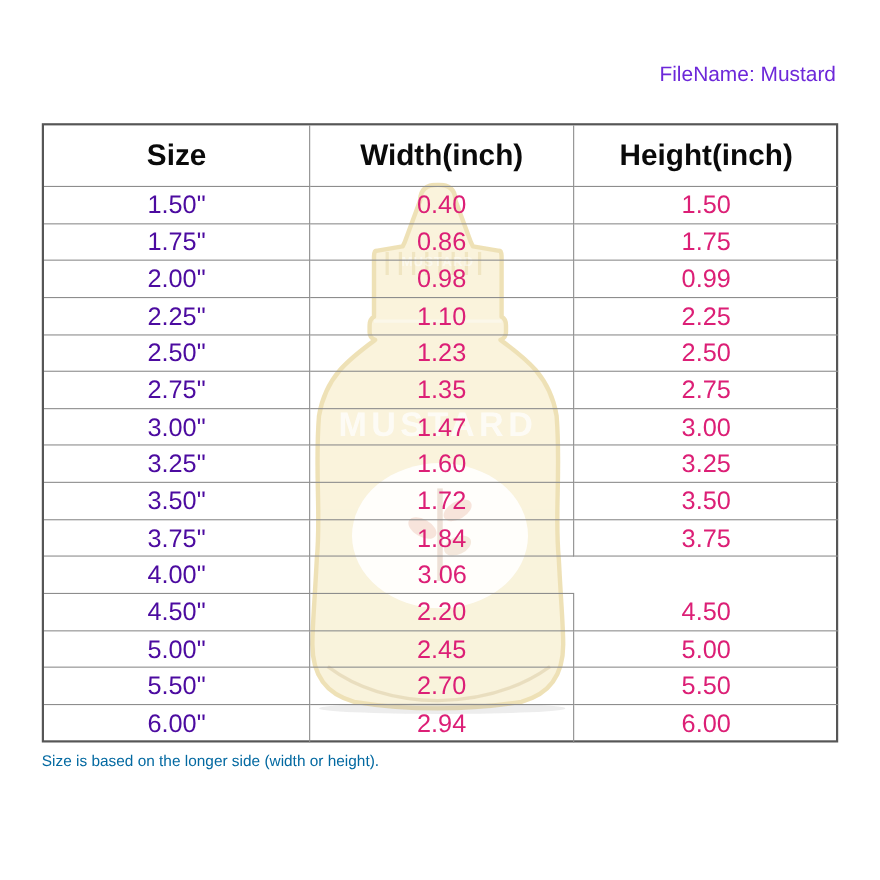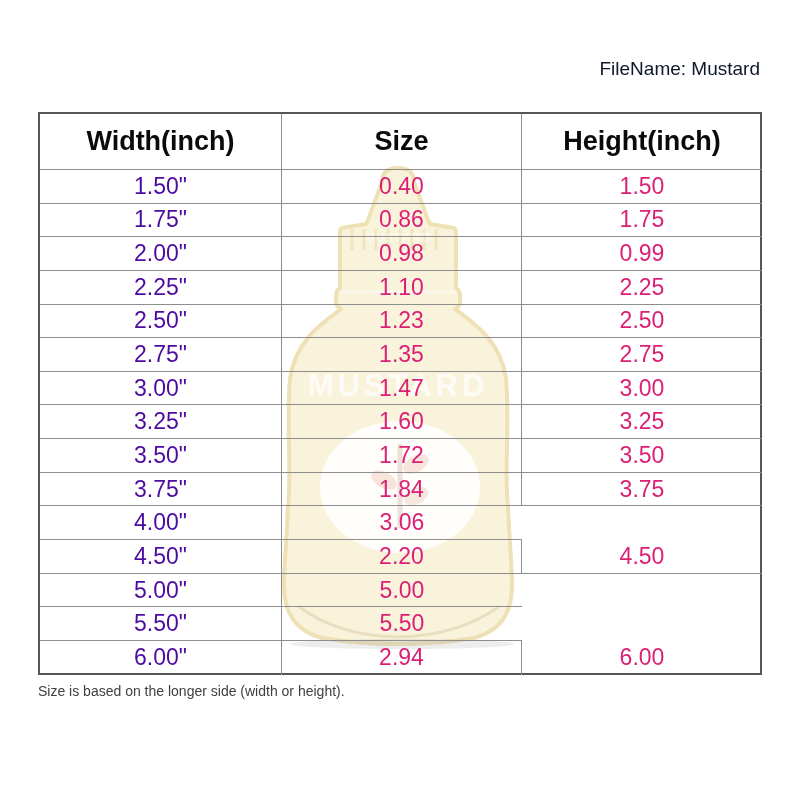--- a/index.html
+++ b/index.html
@@ -9,21 +9,21 @@
     overflow:hidden;
     --size-color:#4c0ba0;
     --value-color:#dc1f76;
     --header-color:#0a0a0a;
     --grid-line:#8d8d8d;
     --outer-border:#565656;
   }
 
   .filename{
     position:absolute;top:58px;right:40px;
-    font-size:19px;color:#0f172a;white-space:nowrap;
+    font-size:19px;color:#6d28d9;white-space:nowrap;
   }
 
   .watermark{
     position:absolute;left:278px;top:166px;width:240px;height:484px;
     z-index:0;pointer-events:none;
   }
 
   .size-table{
     position:absolute;left:38px;top:112px;width:724px;height:563px;
     box-sizing:border-box;border:2px solid var(--outer-border);
@@ -44,21 +44,21 @@
   .cell:last-child{border-right:none;}
   .trow:last-child .cell{border-bottom:none;}
   .trow.header .cell{
     font-weight:bold;font-size:27px;color:var(--header-color);
   }
   .cell.c0{color:var(--size-color);}
   .cell.c1,.cell.c2{color:var(--value-color);}
 
   .footnote{
     position:absolute;left:38px;top:683px;
-    font-size:14px;color:#404040;text-align:right;
+    font-size:14px;color:#0369a1;text-align:right;
   }
 </style>
 </head>
 <body style="--size-color: #4c0ba0; --value-color: #dc1f76; --header-color: #0a0a0a; --grid-line: #8d8d8d; --outer-border: #565656;">
 
 <div class="filename">FileName: Mustard</div>
 
 <svg class="watermark" viewBox="0 0 240 484" xmlns="http://www.w3.org/2000/svg" aria-hidden="true">
   <g opacity="0.85">
 
@@ -103,22 +103,22 @@
     </g>
 
     <path d="M 20,440 Q 60,470 120,471 Q 180,470 222,440" fill="none" stroke="#decfa6" stroke-width="3" opacity="0.7"></path>
 
     <ellipse cx="124" cy="478" rx="112" ry="5" fill="#999999" opacity="0.22"></ellipse>
   </g>
 </svg>
 
 <div class="size-table">
   <div class="trow header">
+    <div class="cell">Size</div>
     <div class="cell">Width(inch)</div>
-    <div class="cell">Size</div>
     <div class="cell">Height(inch)</div>
   </div>
   <div>
       <div class="trow">
         <div class="cell c0">1.50"</div>
         <div class="cell c1">0.40</div>
         <div class="cell c2">1.50</div>
       </div>
       <div class="trow">
         <div class="cell c0">1.75"</div>
@@ -169,24 +169,26 @@
         <div class="cell c0">4.00"</div>
         <div class="cell c2">3.06</div>
       </div>
       <div class="trow">
         <div class="cell c0">4.50"</div>
         <div class="cell c1">2.20</div>
         <div class="cell c2">4.50</div>
       </div>
       <div class="trow">
         <div class="cell c0">5.00"</div>
+        <div class="cell c1">2.45</div>
         <div class="cell c2">5.00</div>
       </div>
       <div class="trow">
         <div class="cell c0">5.50"</div>
+        <div class="cell c1">2.70</div>
         <div class="cell c2">5.50</div>
       </div>
       <div class="trow">
         <div class="cell c0">6.00"</div>
         <div class="cell c1">2.94</div>
         <div class="cell c2">6.00</div>
       </div>
     </div>
 </div>
 

